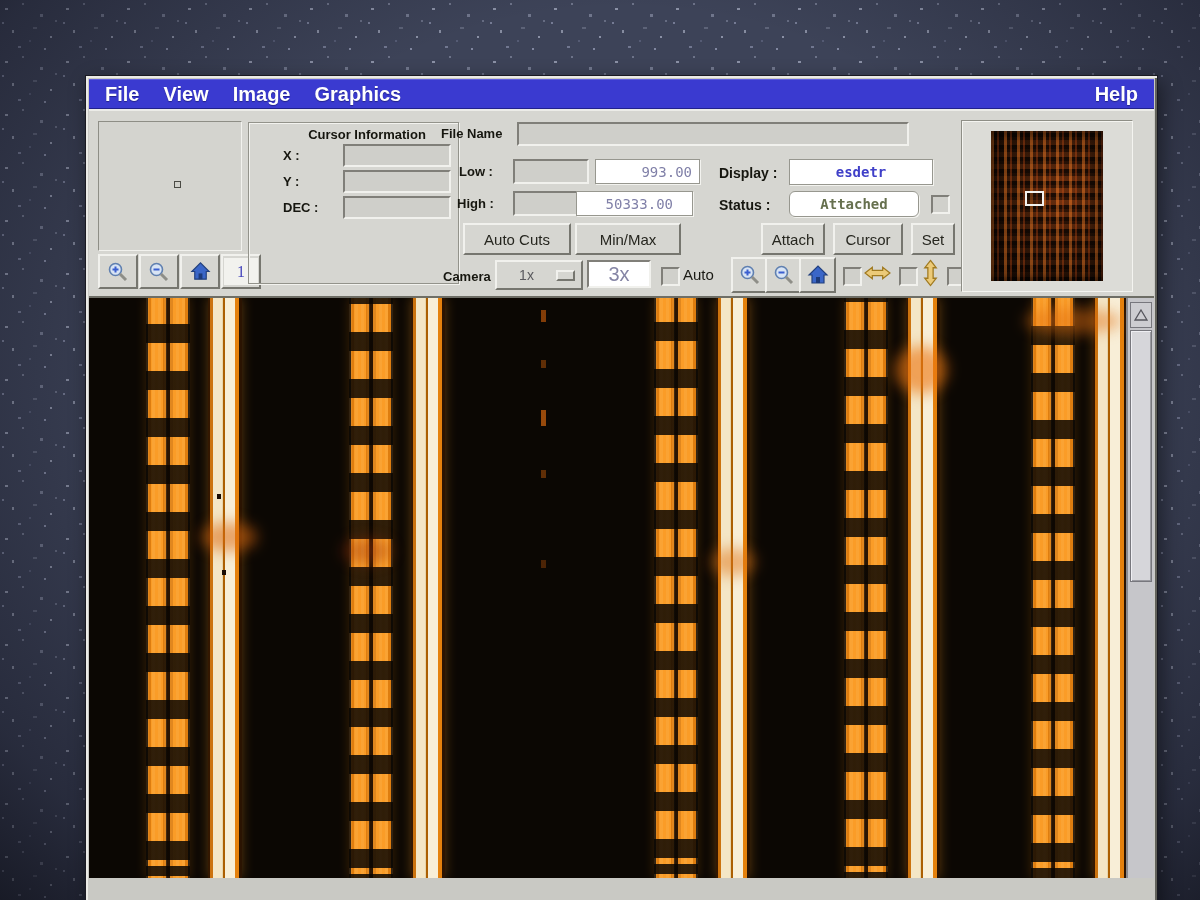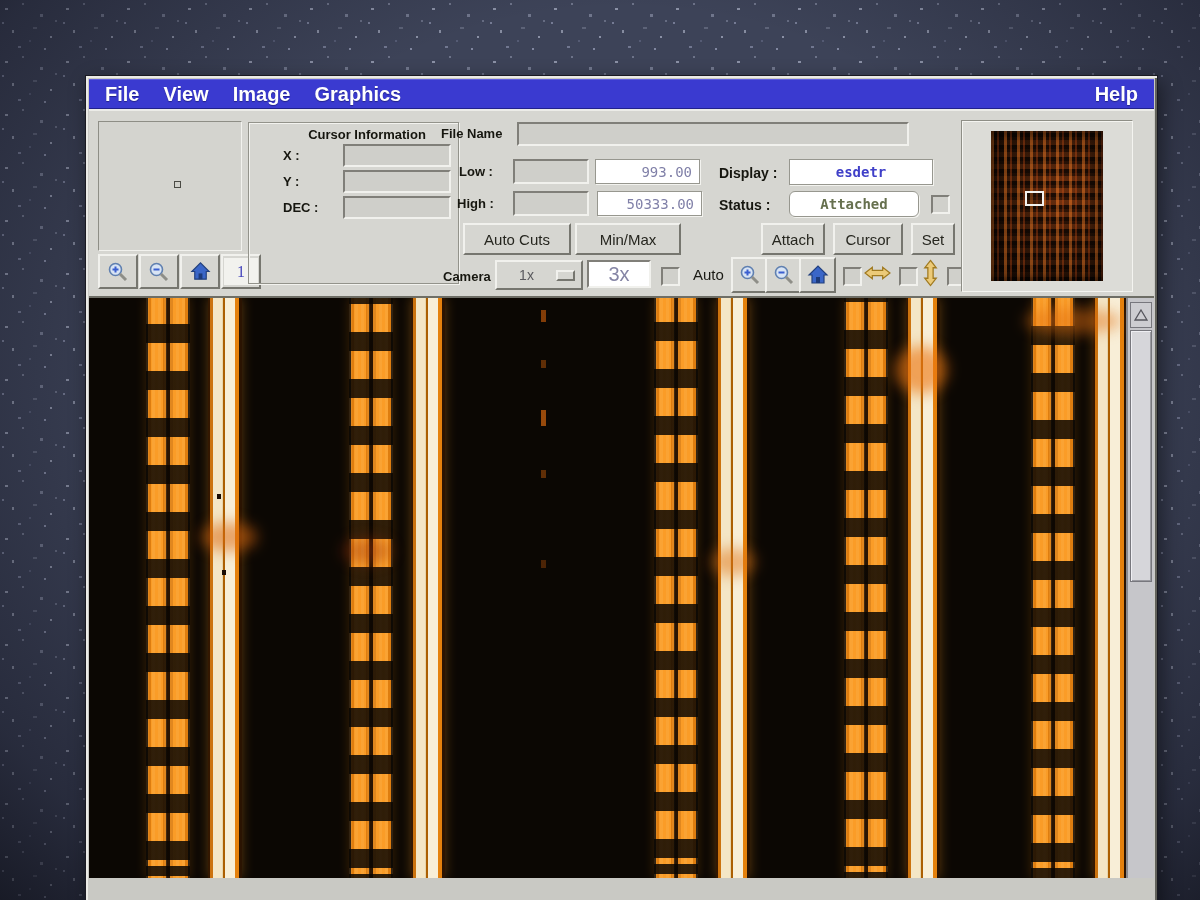--- a/index.html
+++ b/index.html
@@ -173,41 +173,41 @@
     </div>
 
     <span class="abs lbl" style="left:352px;top:17px;">File Name</span>
     <div class="abs down entry" style="left:428px;top:13px;width:388px;height:20px;"></div>
 
     <span class="abs lbl" style="left:370px;top:55px;">Low :</span>
     <div class="abs down entry" style="left:424px;top:50px;width:72px;height:21px;"></div>
     <div class="abs thinbox valbox mono" style="left:506px;top:50px;width:96px;height:23px;justify-content:flex-end;padding-right:7px;color:#8080a8;font-size:14px;">993.00</div>
     <span class="abs lbl" style="left:368px;top:87px;">High :</span>
     <div class="abs down entry" style="left:424px;top:82px;width:72px;height:21px;"></div>
-    <div class="abs thinbox valbox mono" style="left:508px;top:82px;width:96px;height:23px;justify-content:flex-end;padding-right:7px;color:#8080a8;font-size:14px;">50333.00</div>
+    <div class="abs thinbox valbox mono" style="left:487px;top:82px;width:96px;height:23px;justify-content:flex-end;padding-right:19px;color:#8080a8;font-size:14px;">50333.00</div>
     <div class="abs up btn" style="left:374px;top:114px;width:104px;height:28px;">Auto Cuts</div>
     <div class="abs up btn" style="left:486px;top:114px;width:102px;height:28px;">Min/Max</div>
 
     <span class="abs lbl" style="left:630px;top:56px;font-size:14px;">Display :</span>
     <div class="abs thinbox valbox mono" style="left:700px;top:50px;width:142px;height:24px;justify-content:center;color:#3f3fc8;font-weight:bold;font-size:14px;">esdetr</div>
     <span class="abs lbl" style="left:630px;top:88px;font-size:14px;">Status :</span>
     <div class="abs thinbox valbox mono" style="left:700px;top:82px;width:128px;height:24px;justify-content:center;color:#66704e;font-weight:bold;font-size:14px;border-radius:6px;">Attached</div>
     <div class="abs down checkbox" style="left:842px;top:86px;"></div>
     <div class="abs up btn" style="left:672px;top:114px;width:60px;height:28px;">Attach</div>
     <div class="abs up btn" style="left:744px;top:114px;width:66px;height:28px;">Cursor</div>
     <div class="abs up btn" style="left:822px;top:114px;width:40px;height:28px;">Set</div>
 
     <span class="abs lbl" style="left:354px;top:160px;">Camera :</span>
     <div class="abs up" style="left:406px;top:151px;width:84px;height:26px;display:flex;align-items:center;">
       <span style="flex:1;text-align:center;color:#5a5a5e;font-size:14px;">1x</span>
       <div class="up" style="width:15px;height:7px;margin-right:6px;"></div>
     </div>
     <div class="abs down valbox" style="left:498px;top:151px;width:60px;height:24px;justify-content:center;color:#8585a5;font-size:20px;">3x</div>
     <div class="abs down checkbox" style="left:572px;top:158px;"></div>
-    <span class="abs" style="left:594px;top:157px;font-size:15px;color:#1a1a14;margin-left:10px;">Auto</span>
+    <span class="abs" style="left:594px;top:157px;font-size:15px;color:#1a1a14;">Auto</span>
 
     <div class="abs up iconbtn" style="left:642px;top:148px;width:33px;height:32px;">
       <svg width="22" height="22" viewBox="0 0 22 22">
         <circle cx="8.5" cy="8.5" r="6" fill="#d8e4f4" stroke="#6080b0" stroke-width="1.6"></circle>
         <line x1="13" y1="13" x2="19" y2="19" stroke="#8e8e88" stroke-width="3"></line>
         <line x1="5.5" y1="8.5" x2="11.5" y2="8.5" stroke="#3a5fd0" stroke-width="2"></line>
         <line x1="8.5" y1="5.5" x2="8.5" y2="11.5" stroke="#3a5fd0" stroke-width="2"></line>
       </svg>
     </div>
     <div class="abs up iconbtn" style="left:676px;top:148px;width:33px;height:32px;">

